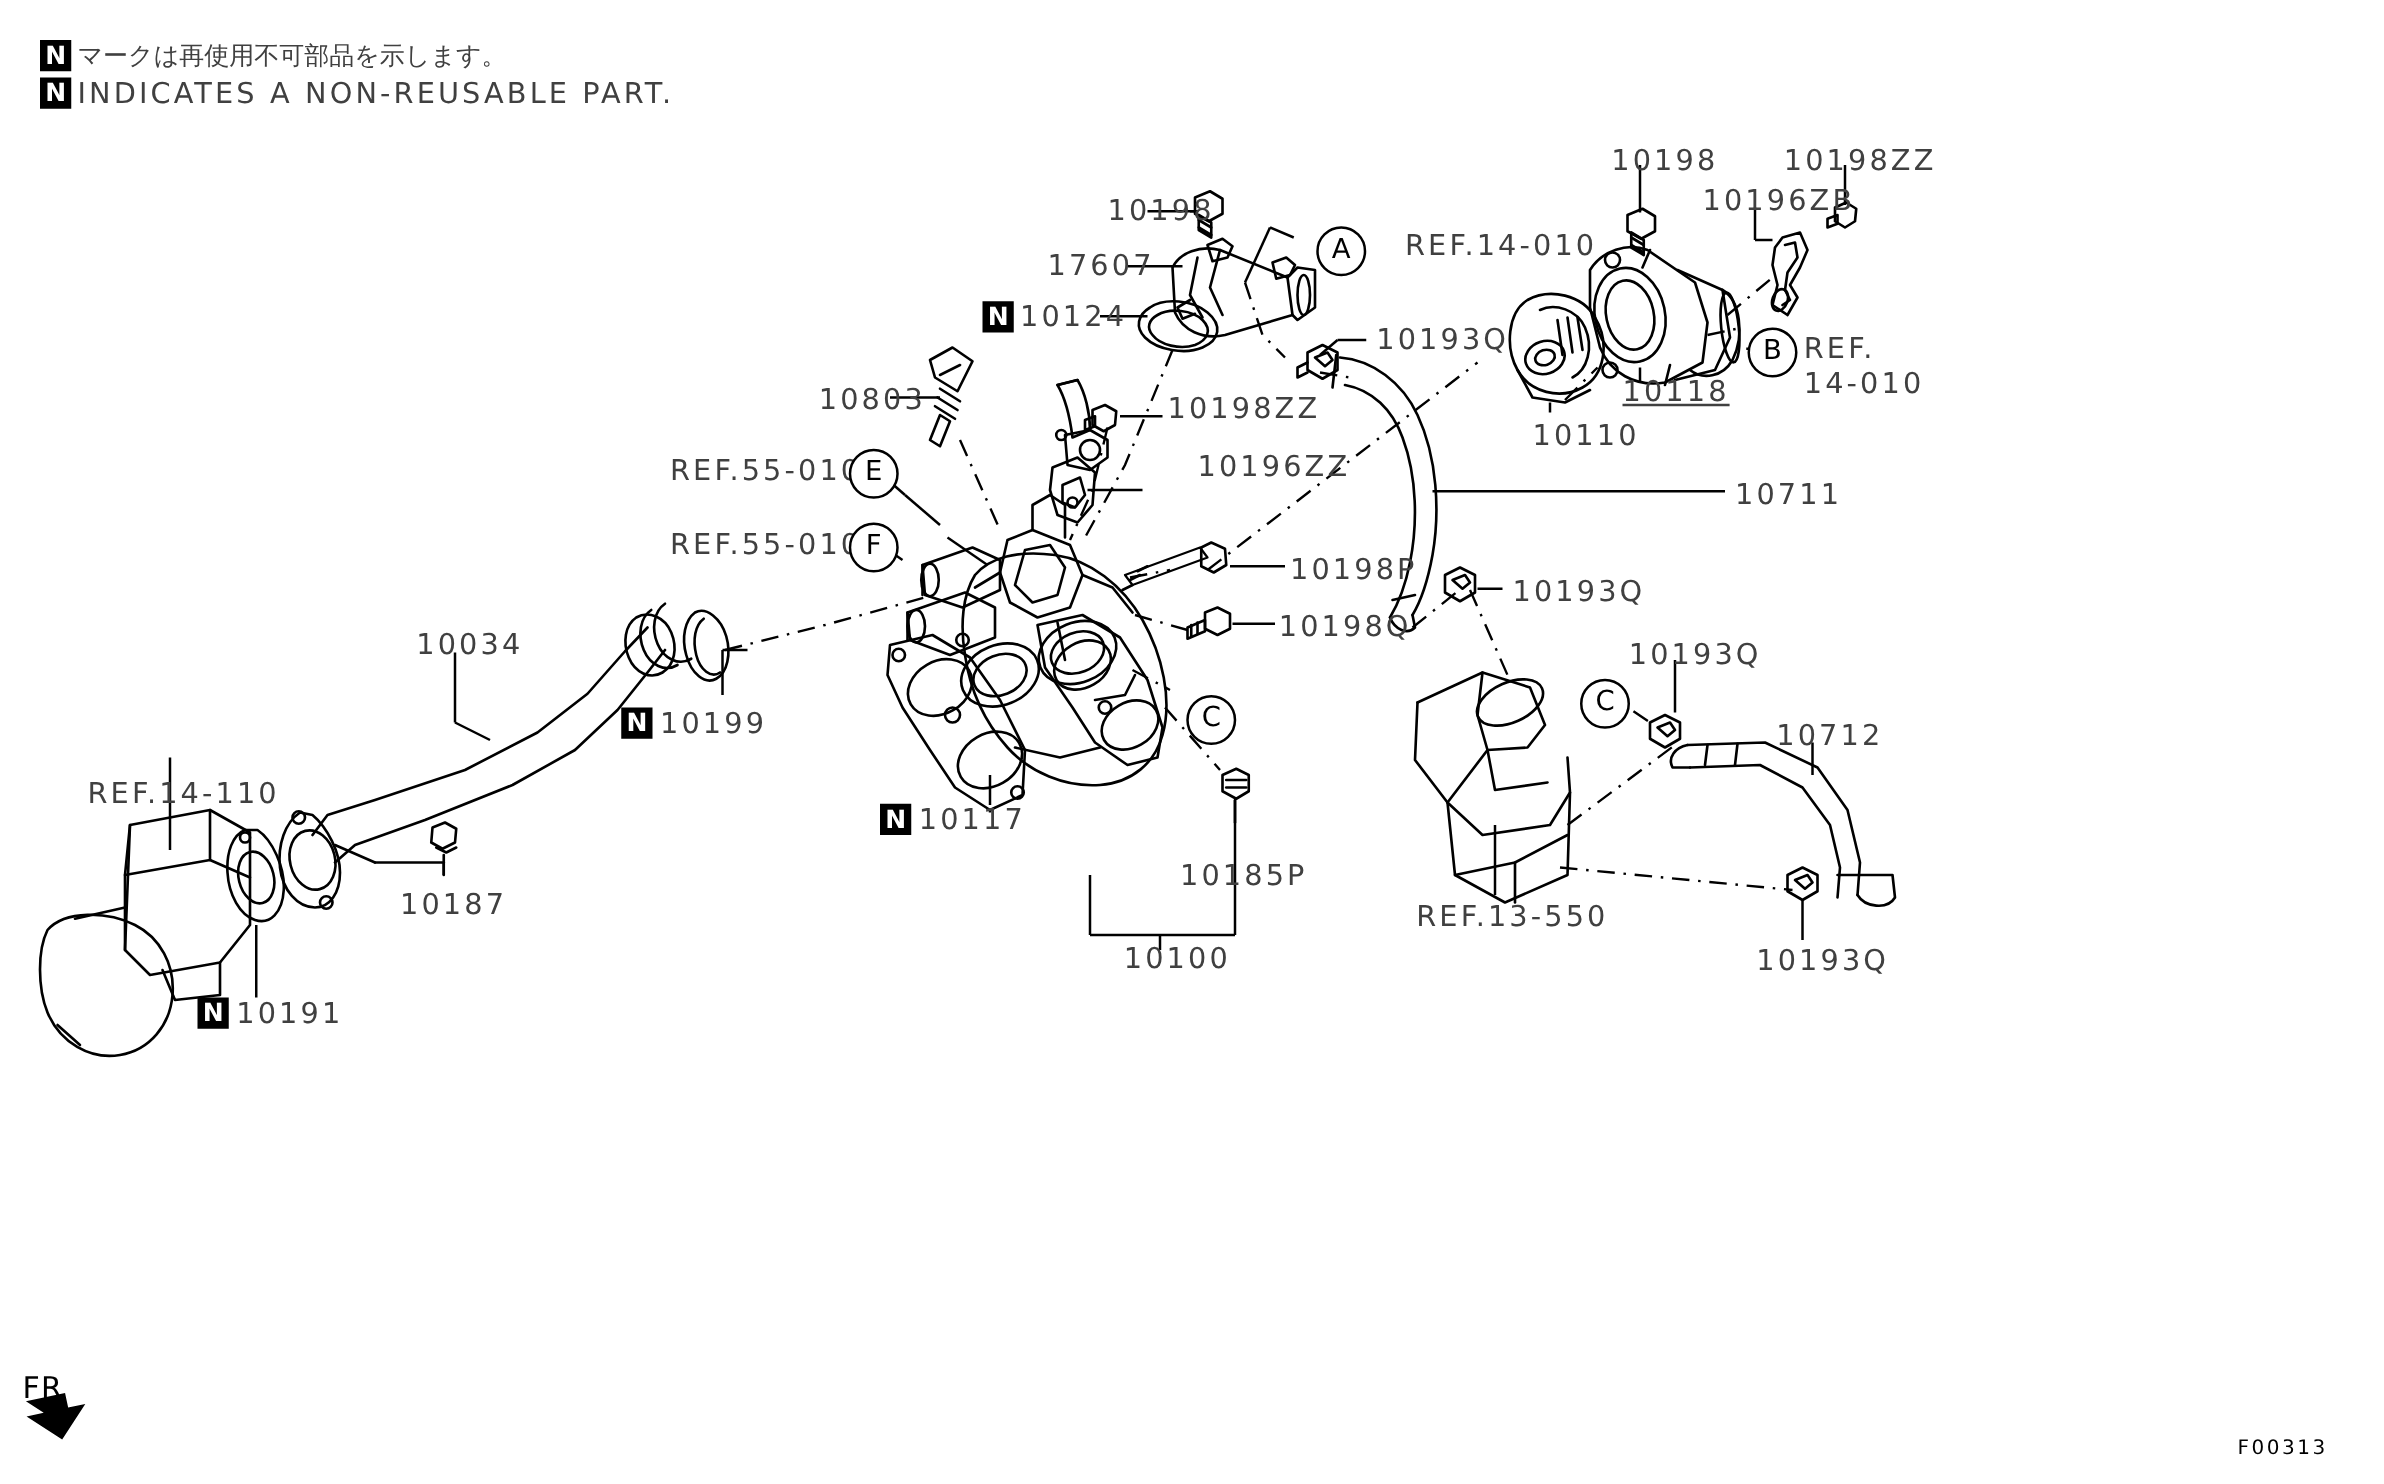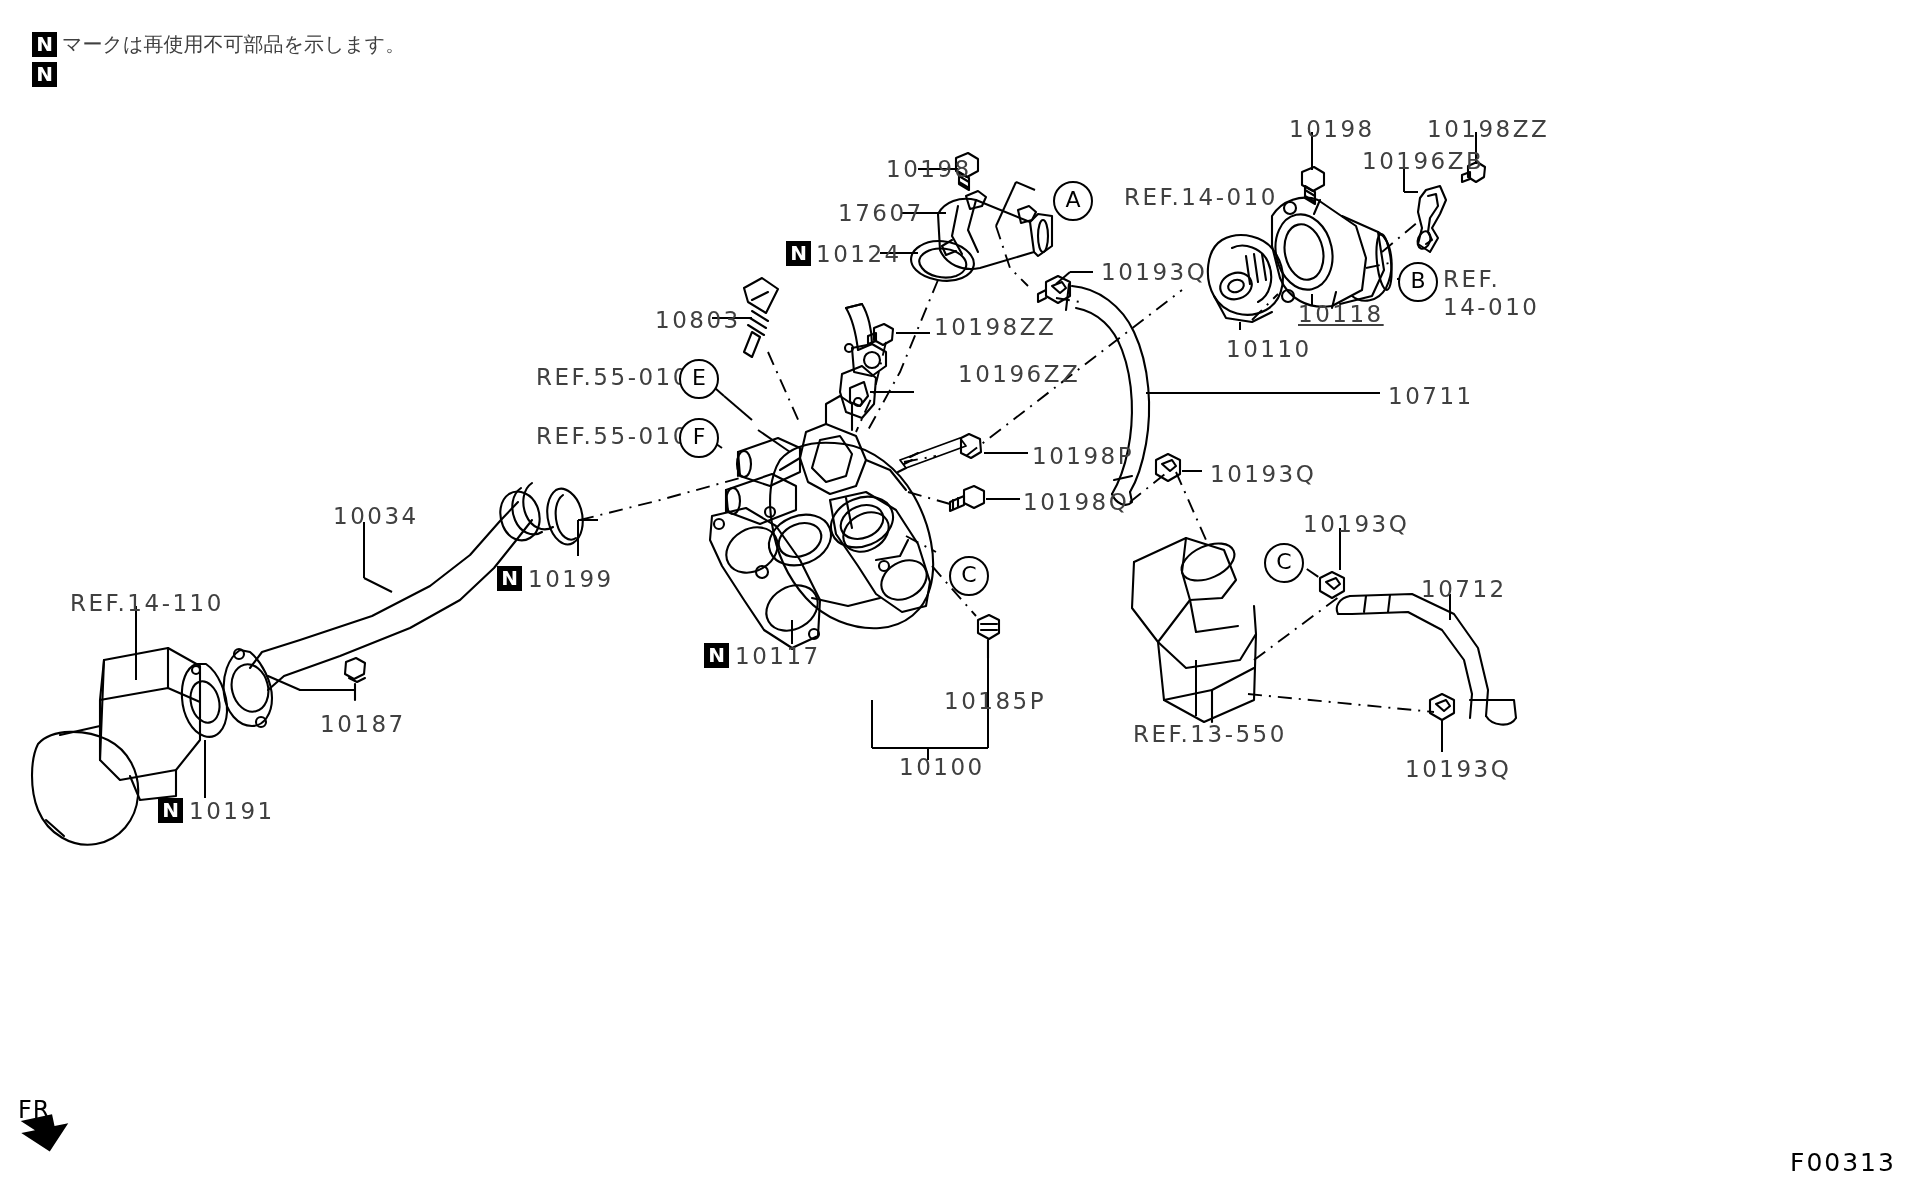--- a/index.html
+++ b/index.html
@@ -9,21 +9,21 @@
   svg#art{position:absolute;left:0;top:0;width:1907px;height:1187px;}
   .lbl{position:absolute;white-space:nowrap;font-size:23px;letter-spacing:2.5px;
        font-family:"DejaVu Sans","Liberation Sans",sans-serif;color:#404040;line-height:1;}
   .lbl.jp{letter-spacing:0px;font-size:20px;}
   .nbox{position:absolute;width:25px;height:25px;background:#000;color:#fff;
         font-size:20px;font-weight:bold;line-height:25px;text-align:center;
         font-family:"DejaVu Sans","Liberation Sans",sans-serif;}
   .circ{position:absolute;width:36px;height:36px;border:2.2px solid #000;border-radius:50%;
         font-size:22px;line-height:33px;text-align:center;background:#fff;
         font-family:"DejaVu Sans","Liberation Sans",sans-serif;}
-  .code{position:absolute;font-size:25px;letter-spacing:2px;}
+  .code{position:absolute;font-size:16px;letter-spacing:2px;}
   .frtxt{position:absolute;font-size:24px;letter-spacing:1px;}
 </style>
 </head>
 <body>
 
 <div id="sheet">
 
   <svg id="art" viewBox="0 0 1907 1187">
     <g fill="none" stroke="#000" stroke-width="2.1" stroke-linecap="round" stroke-linejoin="round">
 
@@ -329,20 +329,21 @@
 
     <g fill="#000" stroke="none">
       <path d="M24 1116 L56 1116 L56 1128 L70 1128 L46 1152 L22 1128 L36 1128 Z" transform="rotate(-12 46 1134)"></path>
     </g>
   </svg>
 
   <div class="nbox" style="left:32px;top:32px;">N</div>
   <div class="lbl jp" style="left:62px;top:34px;">マークは再使用不可部品を示します。</div>
 
   <div class="nbox" style="left:32px;top:62px;">N</div>
+  <div class="lbl" style="left:62px;top:64px;">INDICATES A NON-REUSABLE PART.</div>
 
   <div class="lbl" style="left:886px;top:158px;">10198</div>
   <div class="lbl" style="left:838px;top:202px;">17607</div>
   <div class="nbox" style="left:786px;top:241px;">N</div>
   <div class="lbl" style="left:816px;top:243px;">10124</div>
 
   <div class="lbl" style="left:1289px;top:118px;">10198</div>
   <div class="lbl" style="left:1427px;top:118px;">10198ZZ</div>
   <div class="lbl" style="left:1362px;top:150px;">10196ZB</div>
   <div class="lbl" style="left:1226px;top:338px;">10110</div>
@@ -383,19 +384,19 @@
 
   <div class="lbl" style="left:536px;top:366px;">REF.55-010</div>
   <div class="circ" style="left:679px;top:359px;">E</div>
 
   <div class="lbl" style="left:536px;top:425px;">REF.55-010</div>
   <div class="circ" style="left:679px;top:418px;">F</div>
 
   <div class="circ" style="left:949px;top:556px;">C</div>
   <div class="circ" style="left:1264px;top:543px;">C</div>
 
-  <div class="lbl" style="left:70px;top:592px;text-align:center;">REF.14-110</div>
+  <div class="lbl" style="left:70px;top:624px;text-align:center;">REF.14-110</div>
   <div class="lbl" style="left:1133px;top:723px;">REF.13-550</div>
 
   <div class="frtxt" style="left:18px;top:1096px;">FR</div>
   <div class="code" style="left:1790px;top:1148px;">F00313</div>
 
 </div>
 
 </body></html>

